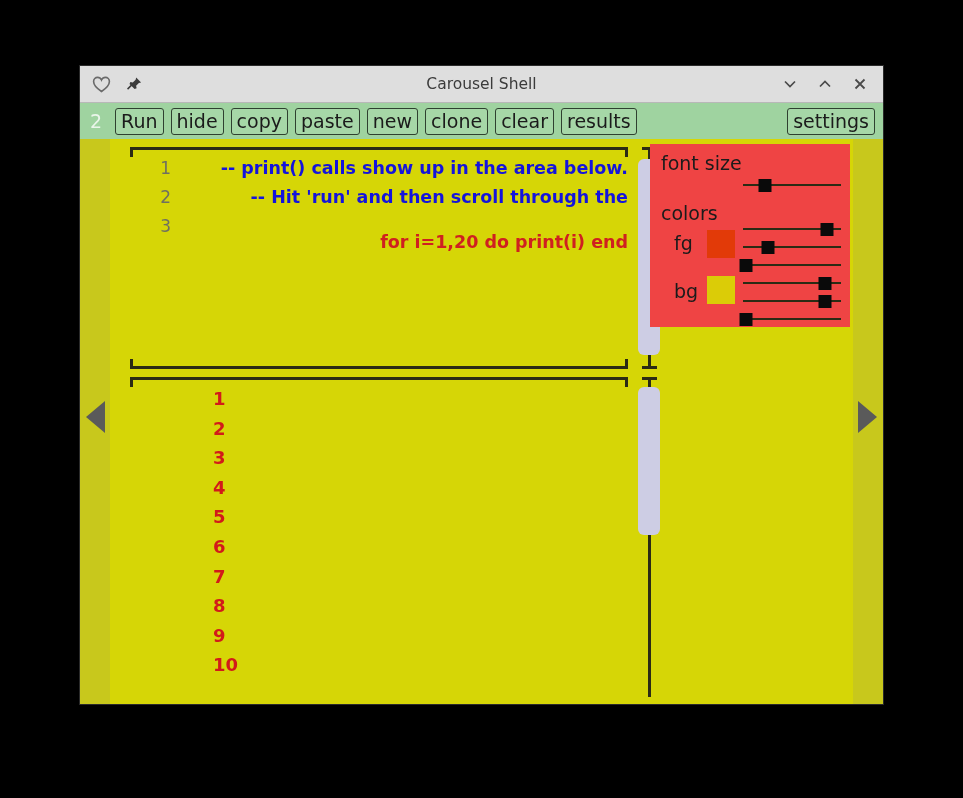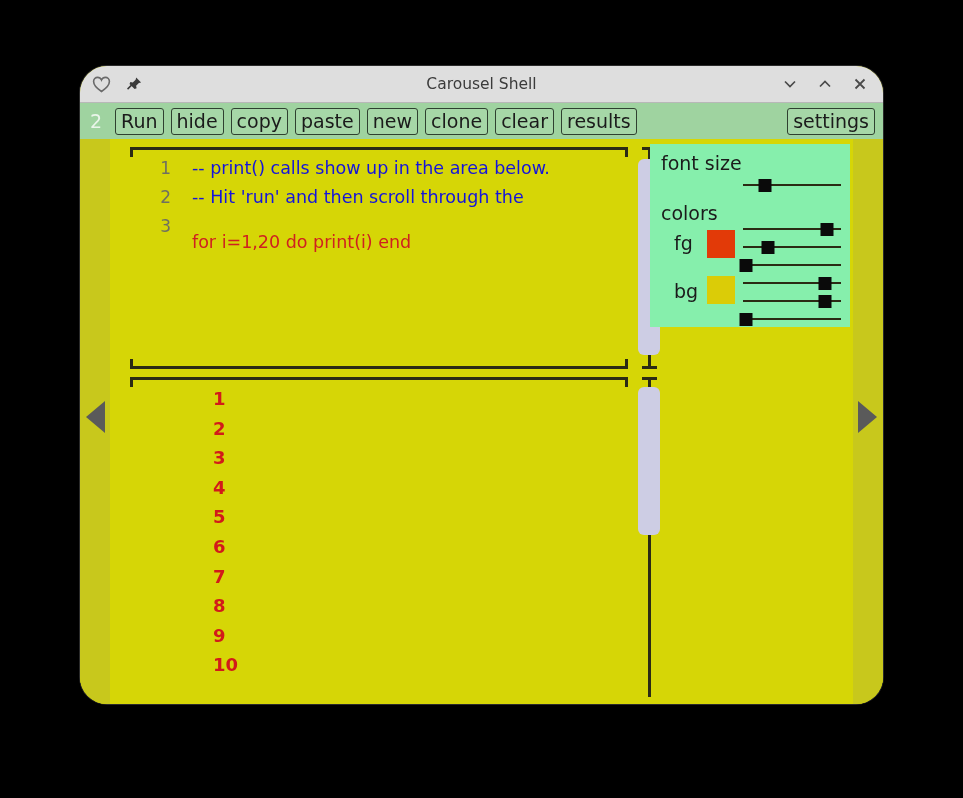--- a/index.html
+++ b/index.html
@@ -22,21 +22,20 @@
   
   .window {
     position: absolute;
     left: 80px;
     top: 66px;
     width: 803px;
     height: 638px;
     background: #d6d606;
     box-shadow: 0 0 0 1px #2a2a2a;
     overflow: hidden;
-    border-radius: 27px;
   }
 
   
   .titlebar {
     position: relative;
     height: 36px;
     background: #dedede;
     border-bottom: 1px solid #b8b8b8;
     display: flex;
     align-items: center;
@@ -204,21 +203,21 @@
   }
   .gutter {
     width: 62px;
     text-align: right;
     padding-right: 21px;
     color: #6f7060;
     font-size: 17px;
     box-sizing: border-box;
     flex: 0 0 auto;
   }
-  .ctext { flex: 1 1 auto; font-weight: 400; }
+  .ctext { flex: 1 1 auto; font-weight: 700; text-align: right; }
   .ctext.comment { color: #1414dc; }
   .ctext.code    { color: #cf2020; margin-top: 16px; }
 
   .outline {
     line-height: 29.6px;
     padding-left: 83px;
     color: #d21a1a;
     font-size: 18px;
     font-weight: 600;
     font-family: "DejaVu Sans", sans-serif;
@@ -256,21 +255,21 @@
   .vscroll.editor { left: 528px; top: 8px;  height: 222px; }
   .vscroll.output { left: 528px; top: 238px; height: 320px; }
 
   
   .settings-panel {
     position: absolute;
     left: 540px;
     top: 5px;
     width: 200px;
     height: 183px;
-    background: #86efac;
+    background: #ef4444;
     box-sizing: border-box;
     padding: 8px 0 0 0;
   }
   .s-label {
     font-family: "DejaVu Sans", sans-serif;
     font-size: 19px;
     color: #1b1b1b;
   }
   .s-fontsize { position: absolute; left: 11px; top: 8px; }
   .s-colors   { position: absolute; left: 11px; top: 58px; }

